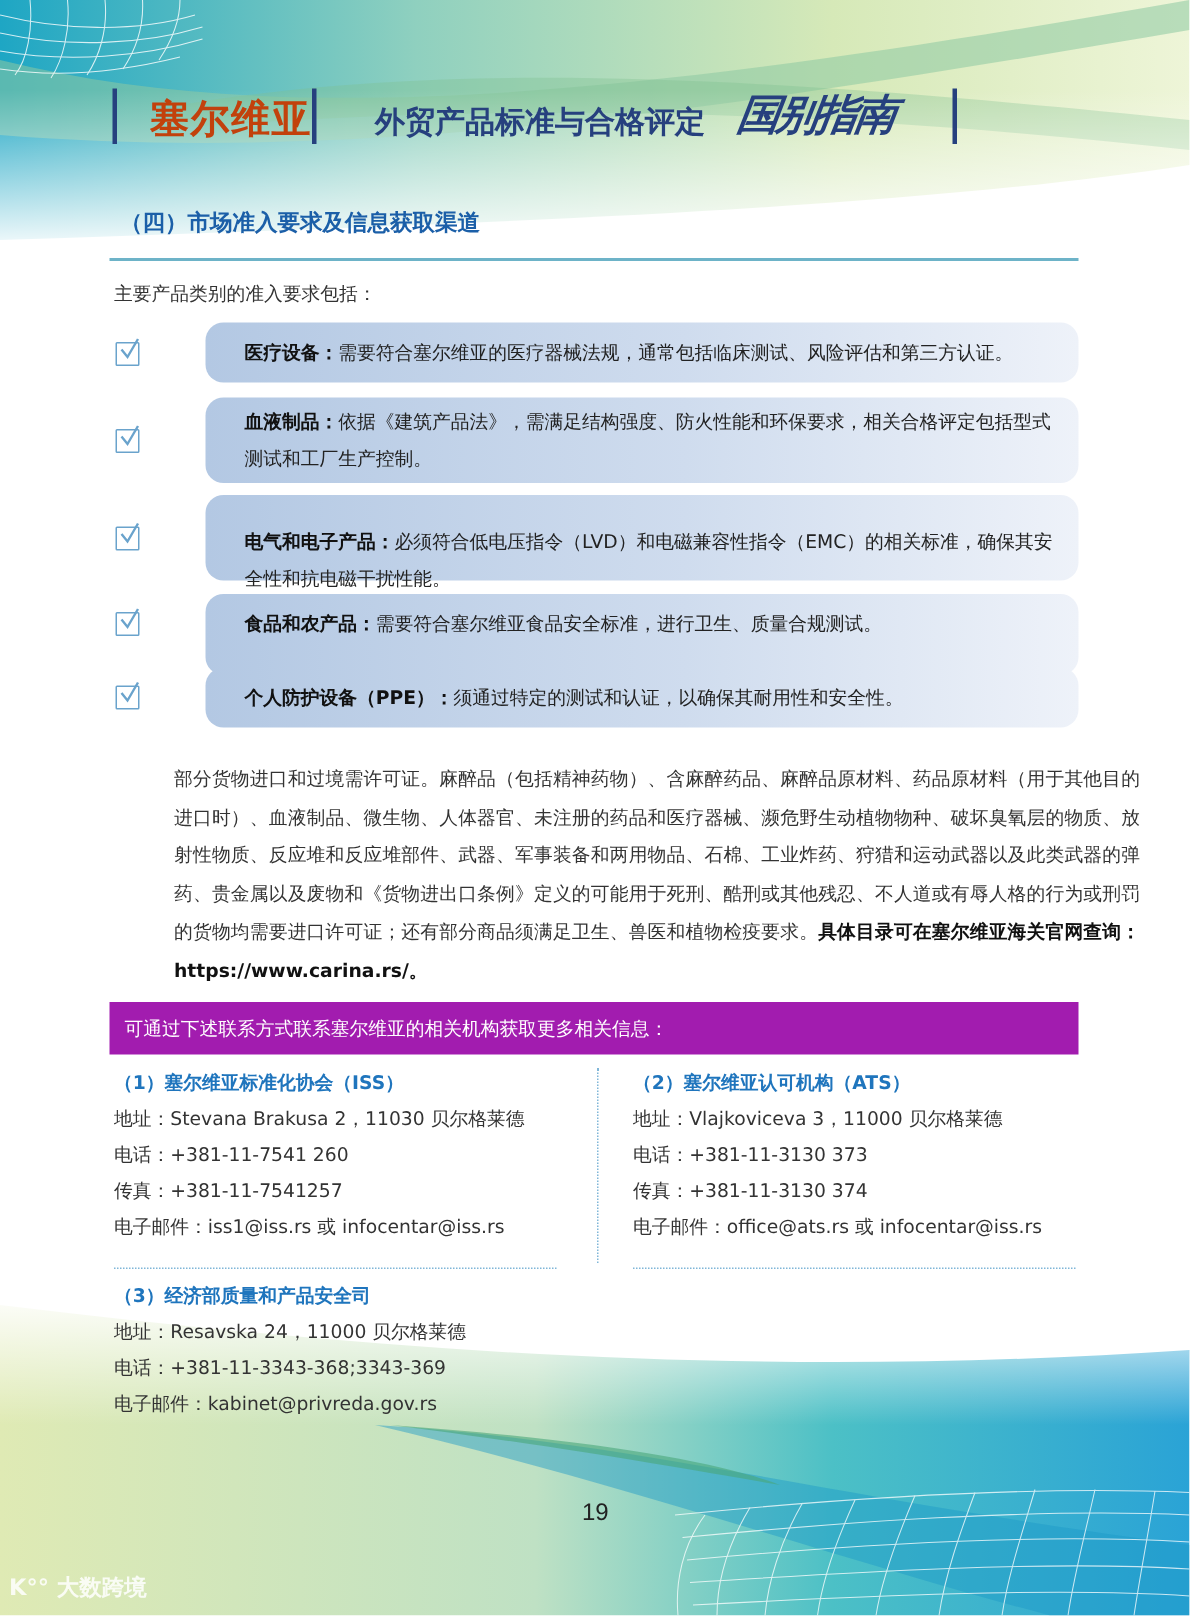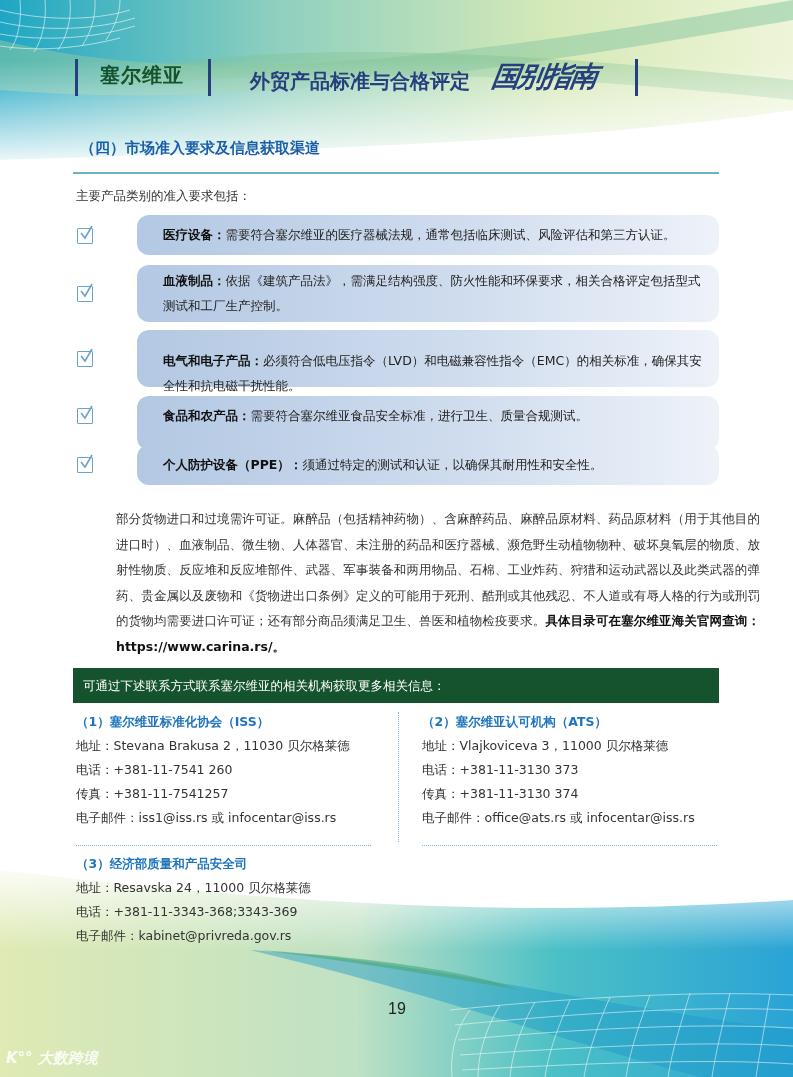--- a/index.html
+++ b/index.html
@@ -11,21 +11,21 @@
       color: #222;
     }
     .bg { position: absolute; inset: 0; z-index: 0; overflow: hidden; }
     .bg svg { position: absolute; left: 0; top: 0; }
 
     .header {
       position: absolute; left: 0; top: 0; width: 793px; height: 130px; z-index: 2;
     }
     .hdr-bar { position: absolute; top: 59px; width: 3px; height: 37px; background: #26407e; }
     .hdr-country {
-      position: absolute; left: 100px; top: 62px; font-size: 20px; font-weight: bold; color: #14532d;
+      position: absolute; left: 100px; top: 62px; font-size: 26px; font-weight: bold; color: #c2410c;
       letter-spacing: 1px;
     }
     .hdr-title {
       position: absolute; left: 250px; top: 68px; font-size: 20px; font-weight: bold; color: #26407e;
     }
     .hdr-script {
       position: absolute; left: 492px; top: 58px; font-size: 28px; font-weight: bold; color: #26407e;
       font-family: "DejaVu Serif", serif; font-style: italic; letter-spacing: -2px;
       transform: skewX(-8deg);
     }
@@ -57,37 +57,36 @@
     .req-box b { font-weight: bold; color: #111; }
 
     .para {
       position: absolute; left: 76px; top: 506px; width: 644px;
       font-size: 12.5px; line-height: 25.5px; color: #333; text-align: justify; margin-left: 40px;
     }
     .para b { color: #111; }
 
     .contact-banner {
       position: absolute; left: 73px; top: 668px; width: 646px; height: 35px;
-      background: #14532d; color: #fff; font-size: 12.5px; line-height: 35px; padding-left: 10px;
+      background: #a21caf; color: #fff; font-size: 12.5px; line-height: 35px; padding-left: 10px;
     }
 
     .org { position: absolute; font-size: 12.5px; color: #333; }
     .org-title { font-weight: bold; color: #1f75bd; font-size: 12.5px; height: 24px; line-height: 24px; }
     .org-line { height: 24px; line-height: 24px; white-space: nowrap; }
     .dotline { position: absolute; height: 0; border-top: 1px dotted #7fb6d8; }
     .vdot { position: absolute; width: 0; border-left: 1px dotted #7fb6d8; }
 
     .page-num {
       position: absolute; left: 388px; top: 1000px; font-size: 16px; color: #222;
       font-family: "Liberation Sans", sans-serif;
     }
     .watermark {
       position: absolute; left: 6px; top: 1049px; font-size: 15px; color: rgba(255,255,255,0.85);
       font-weight: bold;
-      font-style: italic;
     }
   </style>
 </head>
 <body>
 
 <div class="bg">
   <svg width="793" height="1077" viewBox="0 0 793 1077">
     <defs>
       <linearGradient id="topg" x1="0" y1="0" x2="1" y2="0">
         <stop offset="0" stop-color="#1ea6c4"></stop>

